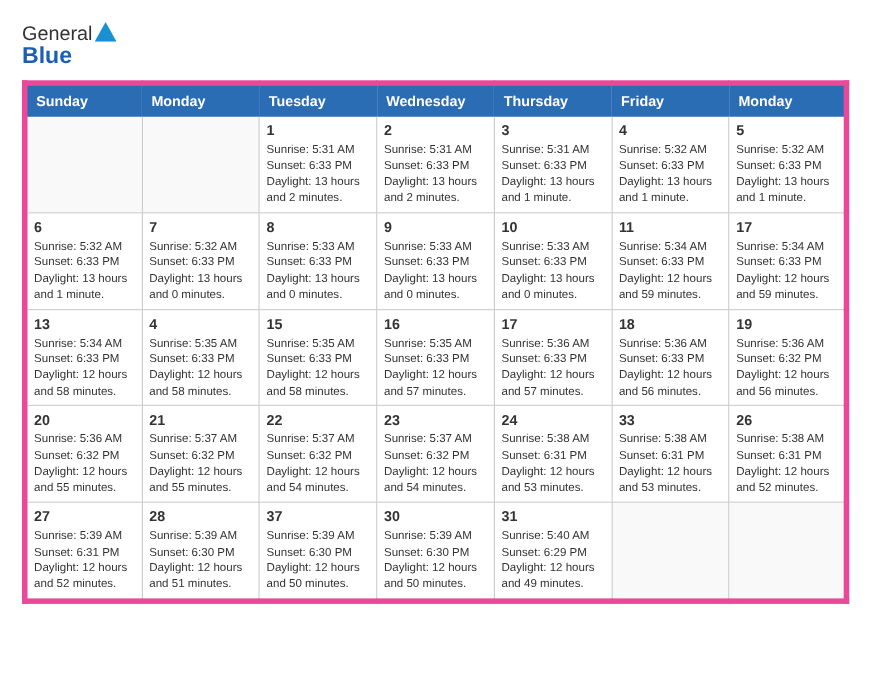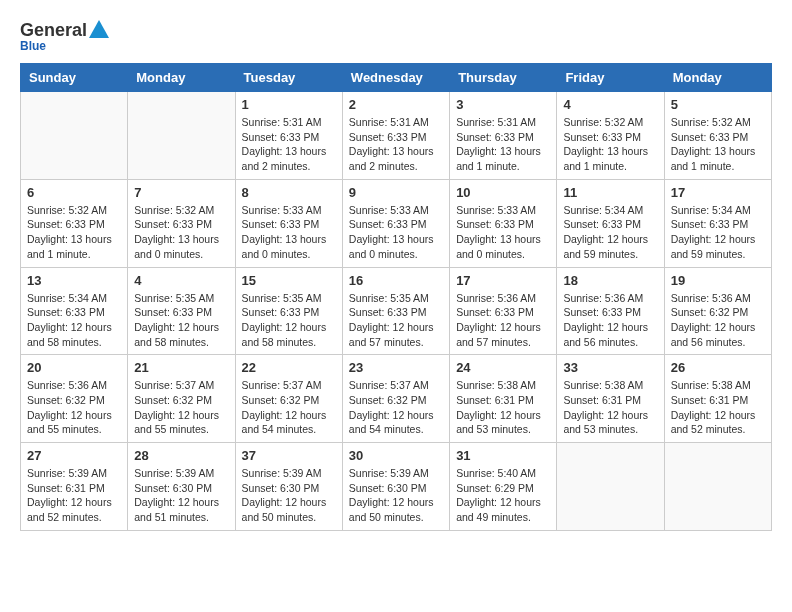--- a/index.html
+++ b/index.html
@@ -28,21 +28,21 @@
       font-weight: bold;
       color: #333;
     }
     .location-title {
       font-size: 15px;
       color: #333;
     }
     .calendar {
       width: 100%;
       border-collapse: collapse;
-      border: 1px solid #ec4899;
+      border: 5px solid #ec4899;
     }
     .calendar th {
       background-color: #2a6db5;
       color: #fff;
       text-align: left;
       padding: 6px 8px;
       font-size: 13px;
       border: 1px solid #2a6db5;
     }
     .calendar td {
@@ -73,26 +73,26 @@
       height: 85px;
     }
   </style>
 </head>
 <body>
 
 <div class="header">
   <div class="logo">
   <div style="display:flex;flex-direction:column;align-items:flex-start;">
     <div style="display:flex;align-items:center;">
-      <span style="font-size:18px;font-weight:bold;color:#333;">General</span>
+      <span style="font-size:18px;font-weight:normal;color:#333;">General</span>
       <svg width="20" height="18" viewBox="0 0 20 18" style="margin-left:2px;margin-top:-4px;">
         <polygon points="10,0 20,18 0,18" fill="#1a8fd1"></polygon>
       </svg>
     </div>
-    <span style="font-size:12px;font-weight:bold;color:#1a5fb4;margin-top:-2px;">Blue</span>
+    <span style="font-size:21px;font-weight:bold;color:#1a5fb4;margin-top:-2px;">Blue</span>
   </div>
 </div>
   <div class="title-block">
     <div class="month-title"></div>
     <div class="location-title"></div>
   </div>
 </div>
 
 <table class="calendar">
   <thead>

